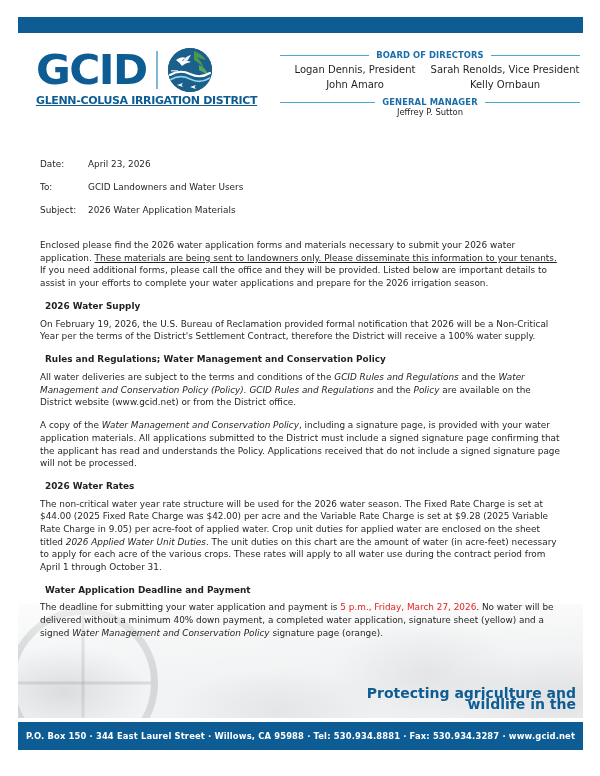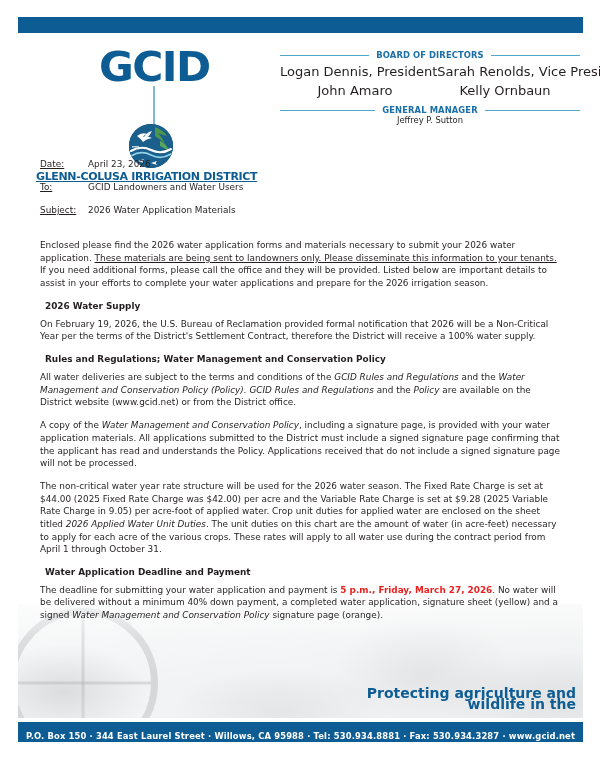--- a/index.html
+++ b/index.html
@@ -46,21 +46,20 @@
   
   .logo-block {
     position: absolute;
     left: 18px;
     top: 0px;
     width: 230px;
   }
   .logo-row {
     display: flex;
     align-items: center;
-    flex-direction: column;
   }
   .logo-word {
     font-family: "DejaVu Sans", sans-serif;
     font-weight: bold;
     font-size: 40px;
     letter-spacing: -1.5px;
     color: #0d5c93;
     line-height: 0.95;
     transform: scaleX(1.06);
     transform-origin: left center;
@@ -121,21 +120,21 @@
     white-space: nowrap;
   }
   .names-row {
     display: flex;
     margin-top: 4px;
   }
   .names-row .cell {
     flex: 1 1 50%;
     text-align: center;
     font-family: "DejaVu Sans", sans-serif;
-    font-size: 13px;
+    font-size: 10px;
     color: #231f20;
     white-space: nowrap;
   }
   .names-row.r2 { margin-top: 4px; }
   .gm-head { margin-top: 7px; }
   .gm-name {
     text-align: center;
     font-family: "DejaVu Sans", sans-serif;
     font-size: 8.4px;
     color: #231f20;
@@ -151,32 +150,32 @@
     font-size: 8.9px;
     line-height: 12.6px;
     color: #231f20;
     z-index: 3;
   }
 
   .meta-line {
     display: flex;
     margin-bottom: 10.5px;
   }
-  .meta-label { width: 48px; flex: none; text-decoration: underline; }
+  .meta-label { width: 48px; flex: none; }
   .meta-value { flex: 1 1 auto; }
 
   .para { margin: 0 0 10.5px 0; text-align: left; }
   .sec-head {
     font-weight: bold;
     margin: 5px;
   }
   .sec-body { margin: 0 0 10.5px 0; }
   .u { text-decoration: underline; }
   .i { font-style: italic; }
-  .red { color: #e8231f; font-weight: bold; }
+  .red { color: #e8231f; font-weight: normal; }
 
   .spacer-12 { height: 12px; }
 
   
   .photo-band {
     position: absolute;
     left: 18px;
     top: 604px;
     width: 565px;
     height: 114px;
@@ -232,21 +231,21 @@
     color: #0d5c93;
     z-index: 4;
   }
 
   
   .footer-bar {
     position: absolute;
     left: 18px;
     top: 722px;
     width: 565px;
-    height: 20px;
+    height: 28px;
     background: #0d5c93;
     z-index: 5;
   }
   .footer-text {
     position: absolute;
     left: 0; top: 0;
     width: 100%;
     height: 28px;
     display: flex;
     align-items: center;
@@ -335,20 +334,21 @@
     <p class="para"><span>Enclosed please find the 2026 water application forms and materials necessary to submit your 2026 water application. </span><span class="u">These materials are being sent to landowners only. Please disseminate this information to your tenants.</span><span> If you need additional forms, please call the office and they will be provided. Listed below are important details to assist in your efforts to complete your water applications and prepare for the 2026 irrigation season.</span></p>
 
     <p class="sec-head">2026 Water Supply</p>
     <p class="sec-body">On February 19, 2026, the U.S. Bureau of Reclamation provided formal notification that 2026 will be a Non-Critical Year per the terms of the District's Settlement Contract, therefore the District will receive a 100% water supply.</p>
 
     <p class="sec-head">Rules and Regulations; Water Management and Conservation Policy</p>
     <p class="sec-body"><span>All water deliveries are subject to the terms and conditions of the </span><span class="i">GCID Rules and Regulations</span><span> and the </span><span class="i">Water Management and Conservation Policy (Policy). GCID Rules and Regulations</span><span> and the </span><span class="i">Policy</span><span> are available on the District website (www.gcid.net) or from the District office.</span></p>
 
     <p class="para"><span>A copy of the </span><span class="i">Water Management and Conservation Policy</span><span>, including a signature page, is provided with your water application materials. All applications submitted to the District must include a signed signature page confirming that the applicant has read and understands the Policy. Applications received that do not include a signed signature page will not be processed.</span></p>
 
+    <p class="sec-head">2026 Water Rates</p>
     <p class="sec-body"><span>The non-critical water year rate structure will be used for the 2026 water season. The Fixed Rate Charge is set at $44.00 (2025 Fixed Rate Charge was $42.00) per acre and the Variable Rate Charge is set at $9.28 (2025 Variable Rate Charge in 9.05) per acre-foot of applied water. Crop unit duties for applied water are enclosed on the sheet titled </span><span class="i">2026 Applied Water Unit Duties</span><span>. The unit duties on this chart are the amount of water (in acre-feet) necessary to apply for each acre of the various crops. These rates will apply to all water use during the contract period from April 1 through October 31.</span></p>
 
     <p class="sec-head">Water Application Deadline and Payment</p>
     <p class="sec-body"><span>The deadline for submitting your water application and payment is </span><span class="red">5 p.m., Friday, March 27, 2026</span><span>. No water will be delivered without a minimum 40% down payment, a completed water application, signature sheet (yellow) and a signed </span><span class="i">Water Management and Conservation Policy</span><span> signature page (orange).</span></p>
 
   </div>
 
   <div class="photo-band">
     <div class="ph"></div>
     <div class="spokes"></div>

